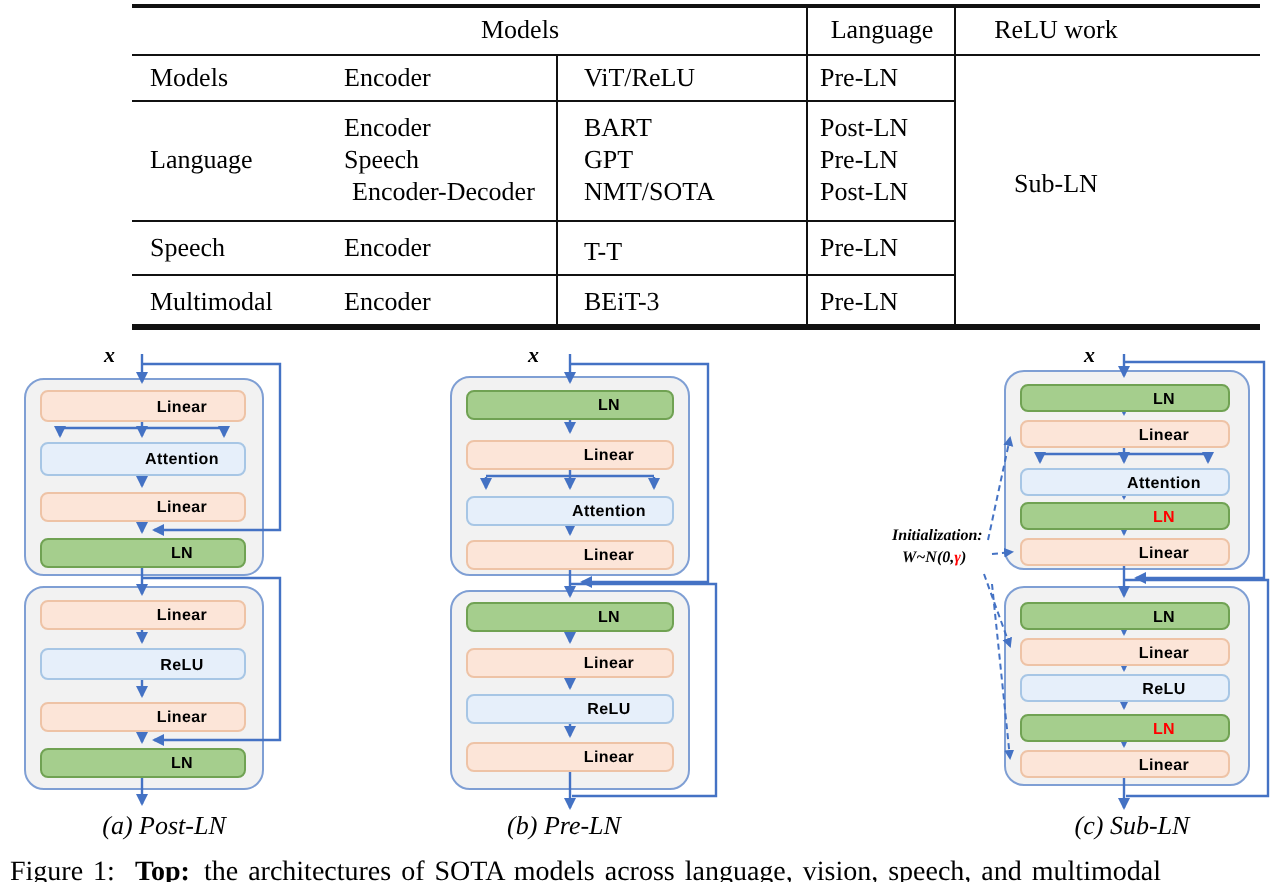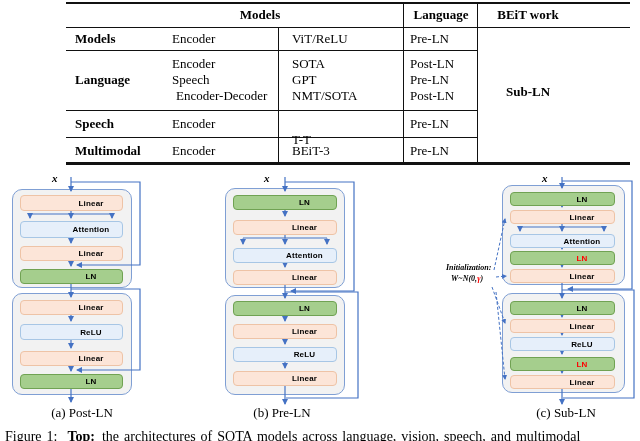--- a/index.html
+++ b/index.html
@@ -2,82 +2,82 @@
 <html style="--arrow: #4472c4; --linear-fill: #fce5d8; --linear-border: #eec3a6; --attn-fill: #e6effa; --attn-border: #a7c6e5; --ln-fill: #a5ce8d; --ln-border: #70a253; --group-fill: #f2f2f2; --group-border: #7f9fd4; --ln-red-text: #ff0000;"><head>
 <meta charset="utf-8">
 <style>
   html,body{margin:0;padding:0;}
   body{width:640px;height:441px;background:#ffffff;position:relative;overflow:hidden;
        font-family:"Liberation Serif",serif;color:#000;}
   
   .rule{position:absolute;background:#111;}
   .vbar{position:absolute;width:1px;background:#111;}
   .tcell{position:absolute;font-size:13px;line-height:16px;white-space:nowrap;}
-  .tcell.b{font-weight:bold;}
+  .tcell.b{font-weight:normal;}
   .tcell.ctr{transform:translateX(-50%);}
   
   .diagram{position:absolute;}
   .grp{position:absolute;background:var(--group-fill,#f2f2f2);
        border:1.4px solid var(--group-border,#7f9fd4);border-radius:10px;box-sizing:border-box;}
   .blk{position:absolute;border-radius:4px;border:1px solid;box-sizing:border-box;
        font:bold 8px "Liberation Sans",sans-serif;display:flex;align-items:center;justify-content:center;
        letter-spacing:.2px;z-index:3;padding-left:39px;}
   .linear{background:var(--linear-fill,#fce5d8);border-color:var(--linear-border,#eec3a6);}
   .attn{background:var(--attn-fill,#e6effa);border-color:var(--attn-border,#a7c6e5);}
   .ln{background:var(--ln-fill,#a5ce8d);border-color:var(--ln-border,#70a253);}
   .ln.red{color:var(--ln-red-text,#ff0000);}
   svg.wires{position:absolute;left:0;top:0;z-index:2;overflow:visible;}
   svg.wires path{stroke:var(--arrow,#4472c4);fill:none;stroke-width:1.2px;}
   svg.wires path.dash{stroke-dasharray:3 2;stroke-width:1px;}
   svg.wires marker path{fill:var(--arrow,#4472c4);stroke:none;}
   .xlab{position:absolute;font:bold italic 11px "Liberation Serif",serif;z-index:4;}
   .ann{position:absolute;font:bold italic 8px "Liberation Serif",serif;white-space:nowrap;z-index:4;}
   .gamma{color:var(--ln-red-text,#ff0000);}
-  .subcap{position:absolute;font-size:13px;transform:translateX(-50%);white-space:nowrap;}
+  .subcap{position:absolute;font-size:13px;transform:translateX(-50%);white-space:nowrap;font-style:italic;}
   .figcap{position:absolute;left:5px;top:429px;width:634px;font-size:14px;white-space:nowrap;word-spacing:1.5px;}
 </style>
 </head>
 <body>
 
 <div>
 
   <div class="rule" style="left:66px;top:1.5px;width:564px;height:2px"></div>
   <div class="rule" style="left:66px;top:26.5px;width:564px;height:1.5px"></div>
   <div class="rule" style="left:66px;top:50px;width:411px;height:1px"></div>
   <div class="rule" style="left:66px;top:110px;width:411px;height:1px"></div>
   <div class="rule" style="left:66px;top:137px;width:411px;height:1px"></div>
   <div class="rule" style="left:66px;top:162px;width:564px;height:2.5px"></div>
 
   <div class="vbar" style="left:278px;top:28px;height:134px"></div>
   <div class="vbar" style="left:403px;top:4px;height:158px"></div>
   <div class="vbar" style="left:477px;top:4px;height:158px"></div>
 
   <div class="tcell b ctr" style="left:260px;top:7px">Models</div>
   <div class="tcell b ctr" style="left:441px;top:7px">Language</div>
-  <div class="tcell b ctr" style="left:528px;top:7px">BEiT work</div>
+  <div class="tcell b ctr" style="left:528px;top:7px">ReLU work</div>
 
   <div class="tcell b" style="left:75px;top:31px">Models</div>
   <div class="tcell" style="left:172px;top:31px">Encoder</div>
   <div class="tcell" style="left:292px;top:31px">ViT/ReLU</div>
   <div class="tcell" style="left:410px;top:31px">Pre-LN</div>
 
   <div class="tcell b" style="left:75px;top:72px">Language</div>
   <div class="tcell" style="left:172px;top:56px">Encoder</div>
-  <div class="tcell" style="left:292px;top:56px">SOTA</div>
+  <div class="tcell" style="left:292px;top:56px">BART</div>
   <div class="tcell" style="left:410px;top:56px">Post-LN</div>
   <div class="tcell" style="left:172px;top:72px">Speech</div>
   <div class="tcell" style="left:292px;top:72px">GPT</div>
   <div class="tcell" style="left:410px;top:72px">Pre-LN</div>
   <div class="tcell" style="left:176px;top:88px">Encoder-Decoder</div>
   <div class="tcell" style="left:292px;top:88px">NMT/SOTA</div>
   <div class="tcell" style="left:410px;top:88px">Post-LN</div>
 
   <div class="tcell b" style="left:75px;top:116px">Speech</div>
   <div class="tcell" style="left:172px;top:116px">Encoder</div>
-  <div class="tcell" style="left:292px;top:132px">T-T</div>
+  <div class="tcell" style="left:292px;top:118px">T-T</div>
   <div class="tcell" style="left:410px;top:116px">Pre-LN</div>
 
   <div class="tcell b" style="left:75px;top:143px">Multimodal</div>
   <div class="tcell" style="left:172px;top:143px">Encoder</div>
   <div class="tcell" style="left:292px;top:143px">BEiT-3</div>
   <div class="tcell" style="left:410px;top:143px">Pre-LN</div>
 
   <div class="tcell b ctr" style="left:528px;top:84px">Sub-LN</div>
 </div>
 

